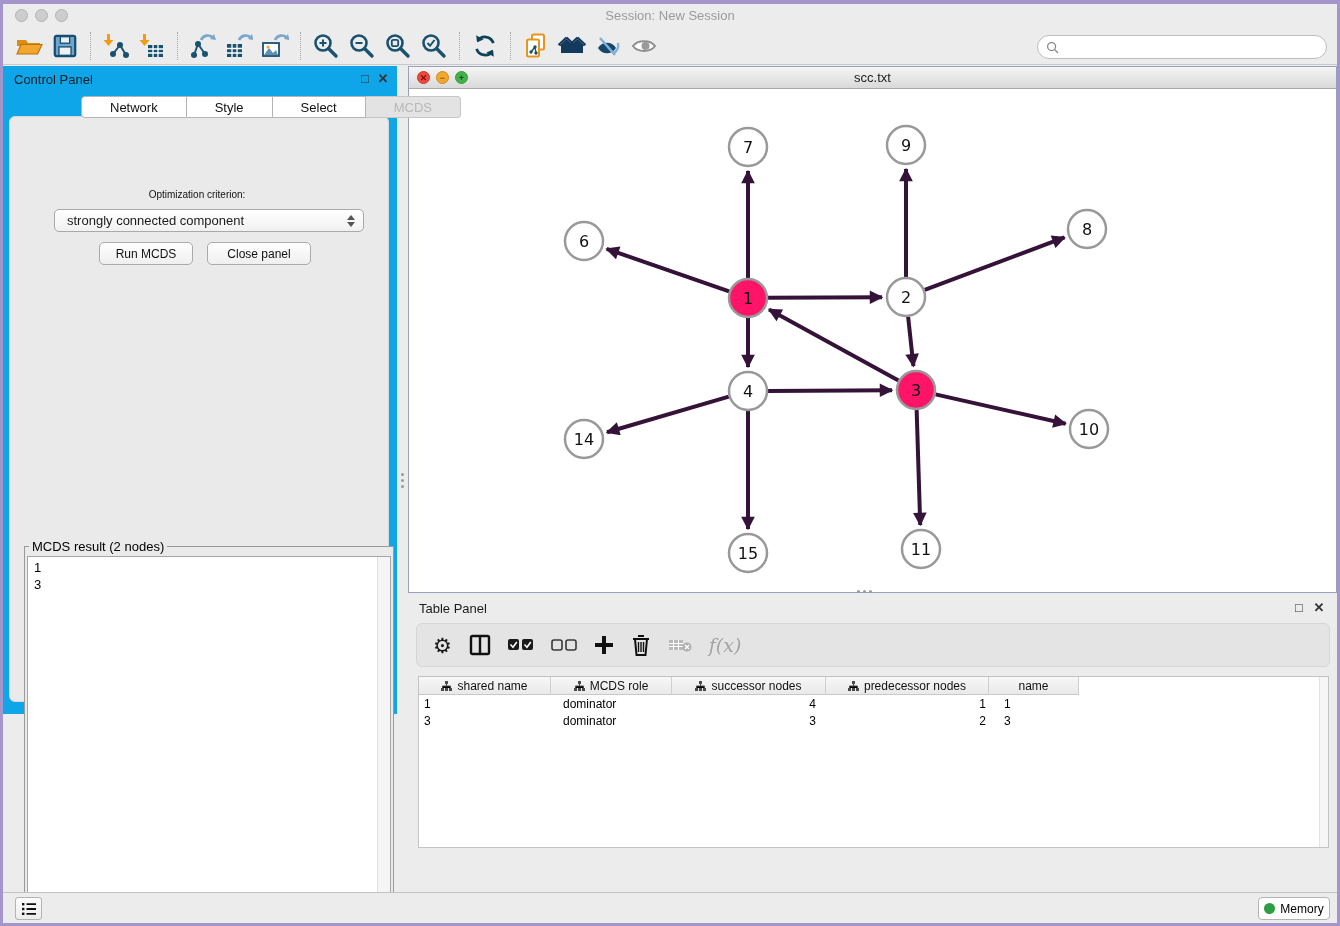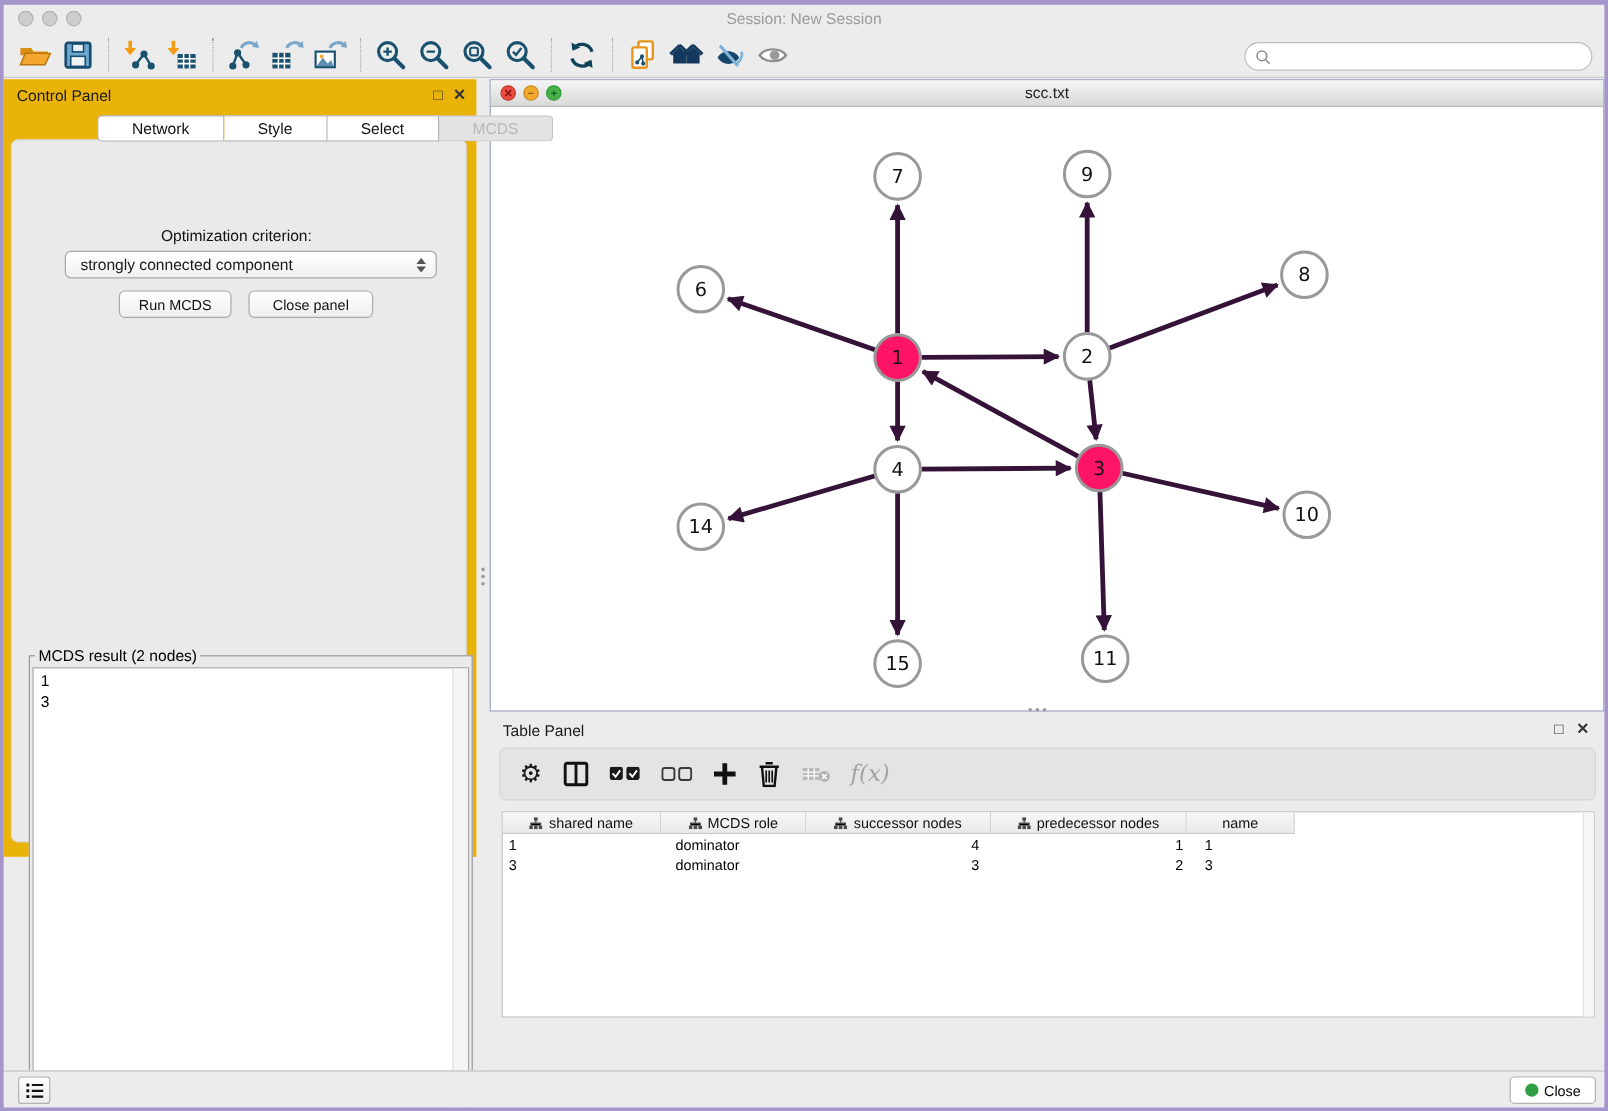--- a/index.html
+++ b/index.html
@@ -19,34 +19,34 @@
   
   .toolbar { position:absolute; left:3px; right:3px; top:28px; height:37px; background:#ececec;
     border-bottom:1px solid #c9c9c9; display:flex; align-items:center; padding-left:8px; }
   .tbtn { width:36px; height:30px; display:flex; align-items:center; justify-content:center; flex:0 0 auto; }
   .tsep { width:1px; height:28px; border-left:1px dotted #a8a8a8; margin:0 7px; flex:0 0 auto; }
   .search-wrap { position:absolute; right:10px; top:7px; width:290px; height:24px; border:1px solid #bdbdbd;
     border-radius:12px; background:#fff; display:flex; align-items:center; padding-left:8px; }
   .search-wrap input { border:none; outline:none; flex:1; height:18px; font-size:12px; background:transparent; margin-left:5px; }
 
   
-  .cpanel { position:absolute; left:3px; top:66px; width:394px; height:648px; background:#eab308; }
+  .cpanel { position:absolute; left:3px; top:66px; width:394px; height:648px; background:#0ea5e9; }
   .panel-head { position:absolute; left:0; right:0; top:0; height:26px; }
   .panel-title { position:absolute; left:11px; top:6px; font-size:13px; color:#1c1c1c; }
   .panel-ctl { position:absolute; top:5px; font-size:13px; color:#333; width:16px; text-align:center; cursor:default; }
   .cpanel-body { position:absolute; left:6px; right:8px; top:50px; bottom:12px; background:#eaeaea;
     border:1px solid #d8d8d8; border-radius:6px; }
   .seg-tabs { position:absolute; display:flex; height:22px; font-size:13px; z-index:5; }
   .seg { background:#fff; border:1px solid #b4b4b4; border-left:none; padding:0 28px; display:flex;
     align-items:center; justify-content:center; color:#111; white-space:nowrap; }
   .seg:first-child { border-left:1px solid #b4b4b4; border-radius:4px 0 0 4px; }
   .seg:last-child { border-radius:0 4px 4px 0; }
   .seg.sel { background:#e3e3e3; color:#b8b8b8; border-color:#c6c6c6; }
   .cp-tabs { left:78px; top:30px; }
-  .opt-label { position:absolute; left:0; right:4px; top:72px; text-align:center; font-size:13px; color:#111; }
+  .opt-label { position:absolute; left:0; right:4px; top:72px; text-align:center; font-size:10px; color:#111; }
   .dropdown { position:absolute; left:44px; top:92px; width:310px; height:23px; background:linear-gradient(#ffffff,#f1f1f1);
     border:1px solid #a9a9a9; border-radius:5px; display:flex; align-items:center; padding:0 8px 0 12px; font-size:13px; }
   .dropdown .dval { flex:1; }
   .stepper { display:flex; flex-direction:column; gap:2px; align-items:center; }
   .stepper .up { width:0;height:0;border-left:4px solid transparent;border-right:4px solid transparent;border-bottom:5px solid #555; }
   .stepper .dn { width:0;height:0;border-left:4px solid transparent;border-right:4px solid transparent;border-top:5px solid #555; }
   .mac-btn { position:absolute; top:125px; height:23px; background:linear-gradient(#ffffff,#efefef);
     border:1px solid #ababab; border-radius:5px; font-size:12px; color:#111; display:flex; align-items:center; justify-content:center; }
   .result-box { position:absolute; left:14px; top:422px; width:370px; height:388px; border:1px solid #9a9a9a;
     margin:0; padding:2px; background:#eaeaea; }
@@ -470,17 +470,17 @@
   <div class="list-btn">
     <svg width="16" height="14" viewBox="0 0 16 14">
         <rect x="1" y="1" width="2.4" height="2.4" fill="#111"></rect>
         <rect x="1" y="5.8" width="2.4" height="2.4" fill="#111"></rect>
         <rect x="1" y="10.6" width="2.4" height="2.4" fill="#111"></rect>
         <path d="M5.5 2.2h9.5M5.5 7h9.5M5.5 11.8h9.5" stroke="#111" stroke-width="1.8"></path>
       </svg>
   </div>
   <div class="mem-btn">
     <span class="mem-dot" id="mem-dot" style="background: rgb(46, 158, 68);"></span>
-    <span>Close</span>
+    <span>Memory</span>
   </div>
 </div>
 
 <div class="win-border"></div>
 
 </body></html>

